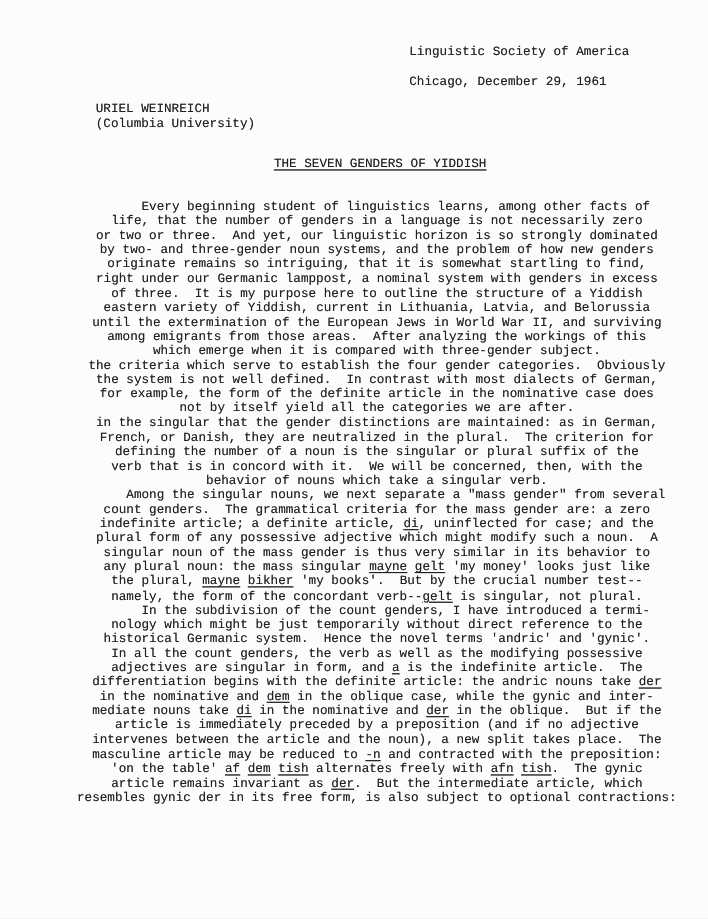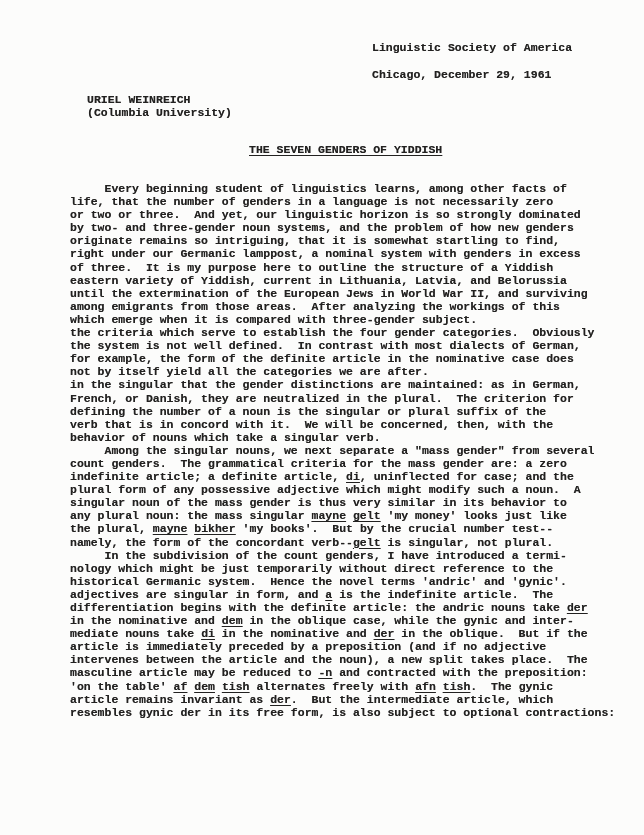--- a/index.html
+++ b/index.html
@@ -8,42 +8,42 @@
     background: #e9e9e9;
   }
   .page {
     position: relative;
     width: 644px;
     height: 835px;
     margin: 0 auto;
     background: #fcfcfb;
     overflow: hidden;
     font-family: "Liberation Mono", "DejaVu Sans Mono", monospace;
-    font-weight: 700;
+    font-weight: 400;
     color: #222120;
     text-shadow: 0 0 0.5px rgba(34,33,32,0.55);
     font-size: 11.5px;
   }
   .abs { position: absolute; white-space: pre; }
   .header-right-line1 { left: 372px; top: 41px; }
   .header-right-line2 { left: 372px; top: 68px; }
   .author-line1 { left: 87px; top: 93px; }
   .author-line2 { left: 87px; top: 106px; }
   .doc-title {
     left: 249px; top: 143px;
     text-decoration: underline;
     text-underline-offset: 2px;
   }
   .doc-body {
     position: absolute;
     left: 70px;
     top: 182px;
     line-height: 13.1px;
   }
-  .line { white-space: pre; }
+  .line { white-space: pre; text-align: center; }
   .u {
     text-decoration: underline;
     text-underline-offset: 2px;
   }
 </style>
 </head>
 <body>
 
 <div class="page">
   <div class="abs header-right-line1">Linguistic Society of America</div>
@@ -85,20 +85,21 @@
         <div class="line">plural form of any possessive adjective which might modify such a noun.  A</div>
         <div class="line">singular noun of the mass gender is thus very similar in its behavior to</div>
         <div class="line">any plural noun: the mass singular <span class="u">mayne</span> <span class="u">gelt</span> 'my money' looks just like</div>
         <div class="line">the plural, <span class="u">mayne</span> <span class="u">bikher</span> 'my books'.  But by the crucial number test--</div>
         <div class="line">namely, the form of the concordant verb--<span class="u">gelt</span> is singular, not plural.</div>
       </div>
       <div>
         <div class="line">     In the subdivision of the count genders, I have introduced a termi-</div>
         <div class="line">nology which might be just temporarily without direct reference to the</div>
         <div class="line">historical Germanic system.  Hence the novel terms 'andric' and 'gynic'.</div>
+        <div class="line">In all the count genders, the verb as well as the modifying possessive</div>
         <div class="line">adjectives are singular in form, and <span class="u">a</span> is the indefinite article.  The</div>
         <div class="line">differentiation begins with the definite article: the andric nouns take <span class="u">der</span></div>
         <div class="line">in the nominative and <span class="u">dem</span> in the oblique case, while the gynic and inter-</div>
         <div class="line">mediate nouns take <span class="u">di</span> in the nominative and <span class="u">der</span> in the oblique.  But if the</div>
         <div class="line">article is immediately preceded by a preposition (and if no adjective</div>
         <div class="line">intervenes between the article and the noun), a new split takes place.  The</div>
         <div class="line">masculine article may be reduced to <span class="u">-n</span> and contracted with the preposition:</div>
         <div class="line">'on the table' <span class="u">af</span> <span class="u">dem</span> <span class="u">tish</span> alternates freely with <span class="u">afn</span> <span class="u">tish</span>.  The gynic</div>
         <div class="line">article remains invariant as <span class="u">der</span>.  But the intermediate article, which</div>
         <div class="line">resembles gynic der in its free form, is also subject to optional contractions:</div>

